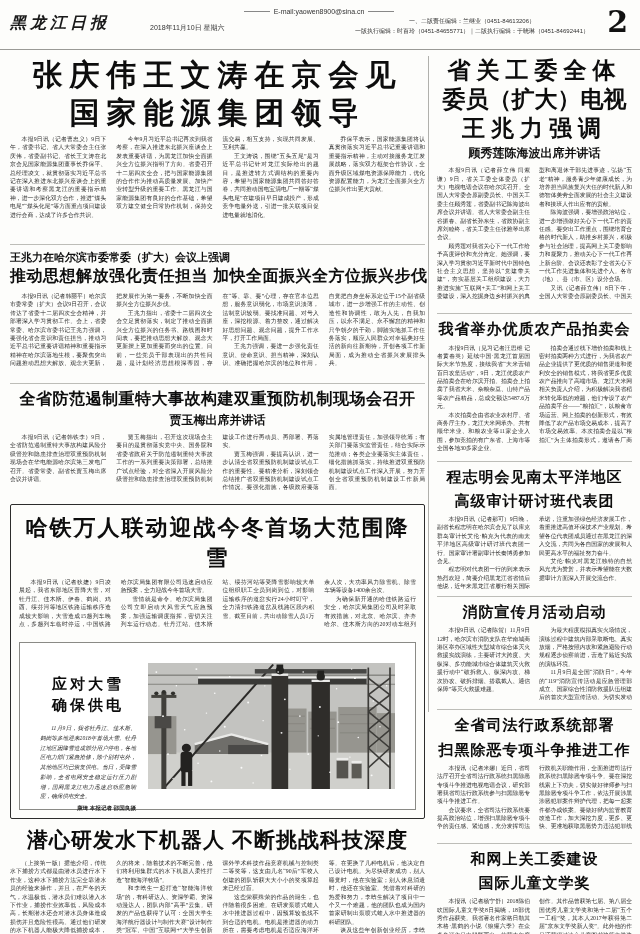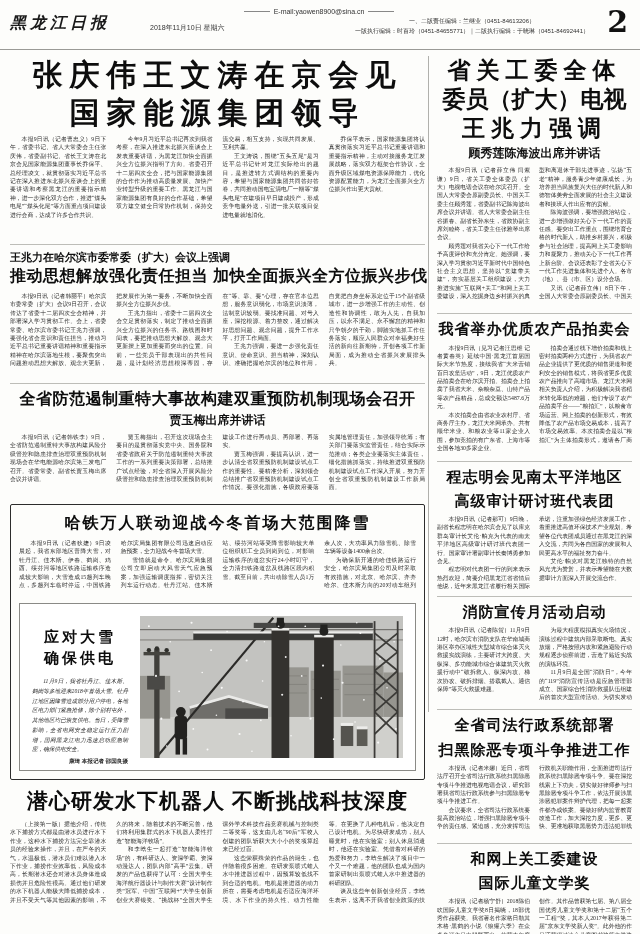--- a/index.html
+++ b/index.html
@@ -34,38 +34,38 @@
 
   
   .hl { font-family:"Liberation Sans", sans-serif; font-weight:700; color:#0d0d0d; text-align:center; }
   .hl-main { font-size:30px; letter-spacing:7px; line-height:1.25; }
   .kicker { font-family:"Liberation Sans", sans-serif; font-weight:700; font-size:11px; color:#111;
             text-align:left; margin:2px 0 1px; }
   .hl-b { font-size:16px; letter-spacing:.5px; white-space:nowrap; margin:1px 0 5px; }
   .hl-c { font-size:16px; letter-spacing:.5px; white-space:nowrap; }
   .subhead { font-family:"Liberation Sans", sans-serif; font-weight:700; font-size:12px;
              text-align:center; margin:2px 0 4px; color:#111; }
-  .hl-d { font-size:16px; letter-spacing:2px; margin:2px 0 5px; }
+  .hl-d { font-size:22px; letter-spacing:2px; margin:2px 0 5px; }
   .hl-e { font-size:21px; letter-spacing:1px; margin:7px 0 5px; }
 
   
   .article-body { text-align:justify; font-size:5.8px; line-height:1.45; color:#2b2b2b; overflow:hidden; }
   .article-body p { margin:0; text-indent:2em; }
   .cols-4 { column-count:4; column-gap:10px; }
   .cols-2 { column-count:2; column-gap:9px; }
 
   .h-a-body { height:104px; margin-top:4px; }
   .h-b-body { height:86px; }
   .h-c-body { height:66px; margin-top:2px; }
   .h-e-body { height:88px; }
 
   
   .snow-box { border:1.5px solid #2c2c2c; border-radius:2px; margin-top:5px; padding:6px 8px 8px; }
   .snow-body { height:58px; margin-bottom:6px; }
-  .photo-inset { border:1px solid #8a8a86; height:168px; display:flex; padding:12px; gap:12px; background:#fff; }
+  .photo-inset { border:1px solid #8a8a86; height:168px; display:flex; padding:20px; gap:12px; background:#fff; }
   .inset-left { width:96px; display:flex; flex-direction:column; }
   .inset-title { font-family:"Liberation Sans", sans-serif; font-weight:700; font-size:15px;
                  letter-spacing:3px; text-align:center; line-height:1.4; margin-top:10px; color:#0d0d0d; }
   .inset-caption { font-size:5.6px; line-height:1.75; text-align:justify; text-indent:2em;
                    margin-top:9px; color:#1f1f1f; font-style:italic; }
   .inset-credit { font-size:5.6px; font-weight:700; text-align:right; margin-top:3px; color:#1f1f1f;
                   font-family:"Liberation Sans", sans-serif; }
   .inset-photo { flex:1; overflow:hidden; }
   .inset-photo svg { display:block; width:100%; height:100%; }
 

